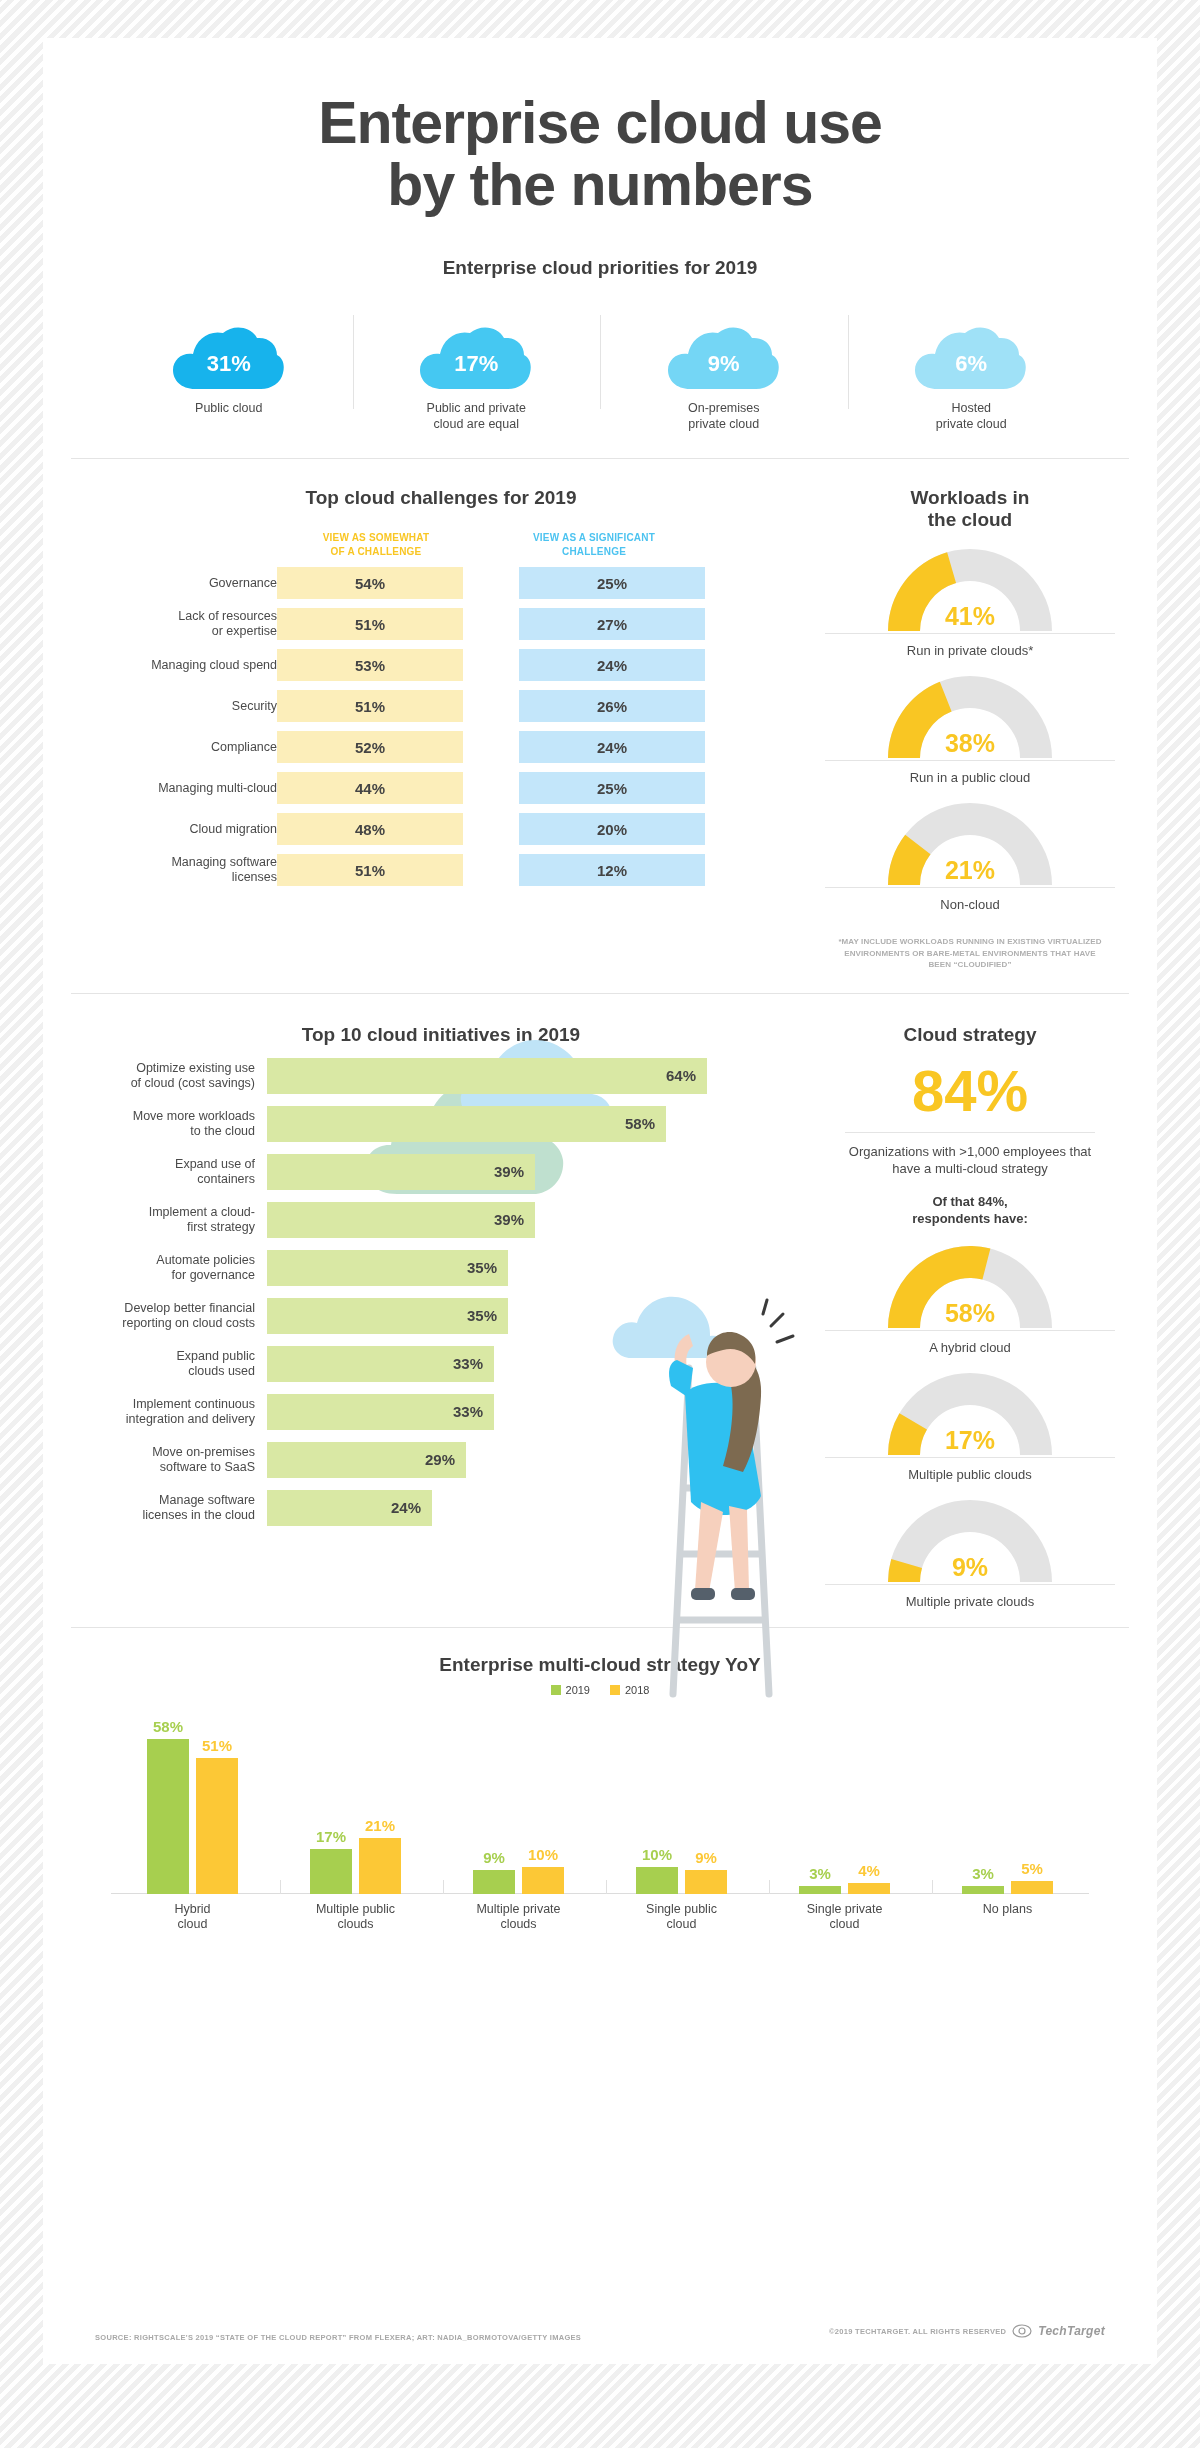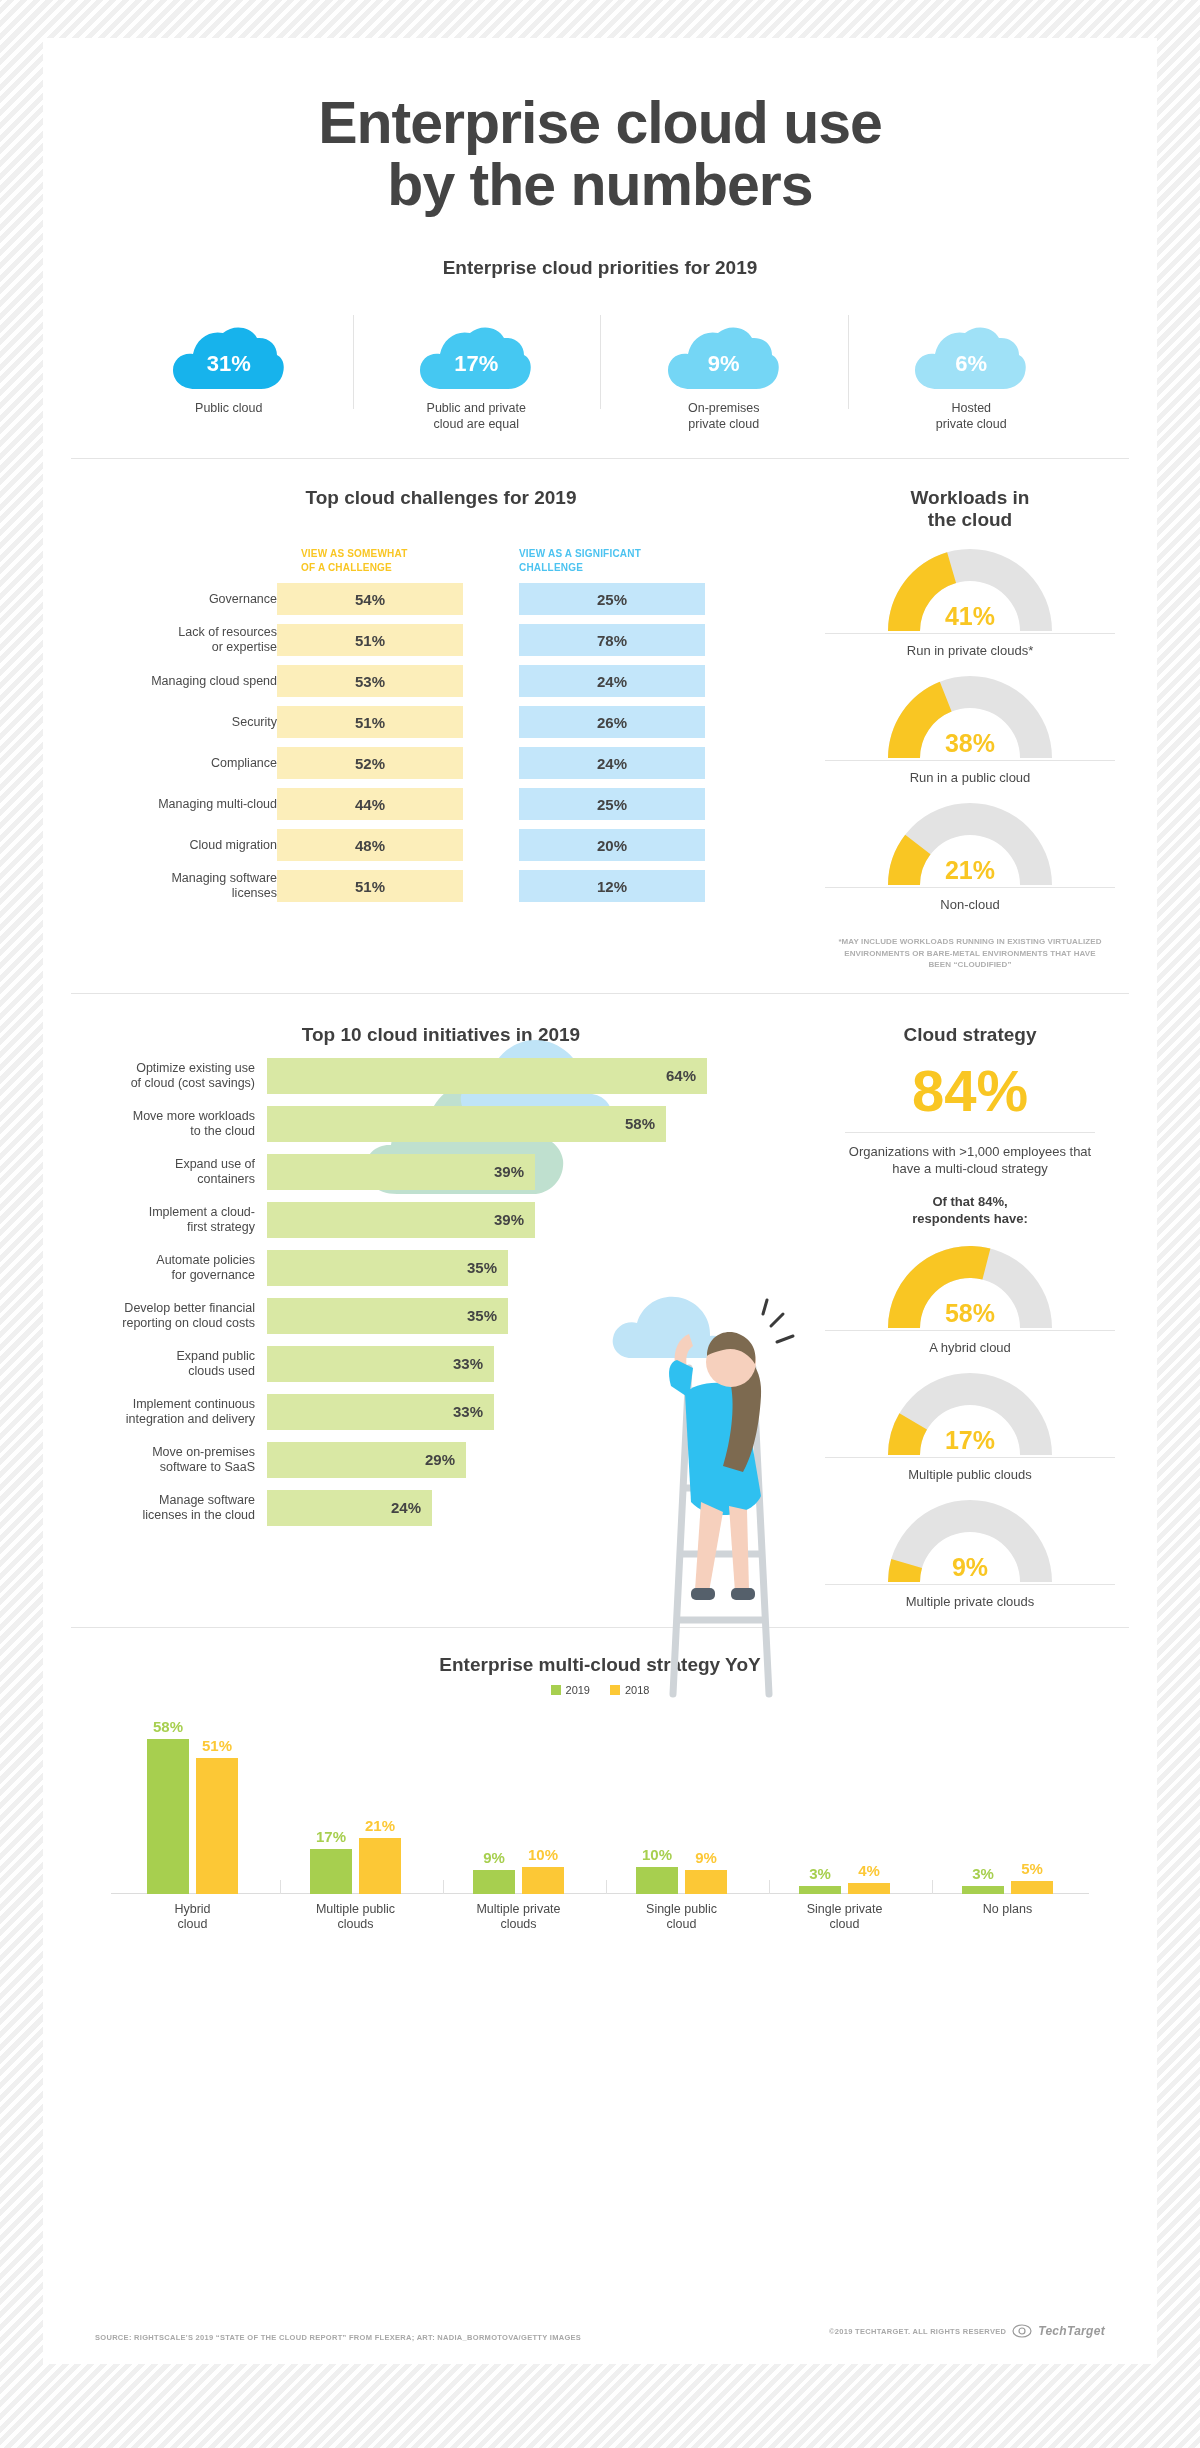--- a/index.html
+++ b/index.html
@@ -54,22 +54,22 @@
   
   .hr {
     height: 1px; background: #e4e4e4; margin: 26px 28px 0 28px;
   }
   
   .mid-wrap { display: flex; padding: 0 28px; }
   .challenges { width: 740px; padding-top: 28px; }
   .chal-heads { display: flex; margin-top: 22px; }
   .chal-heads .spacer { width: 206px; }
   .chal-head {
-    width: 150px; font-size: 10px; font-weight: bold;
-    line-height: 1.35; letter-spacing: .2px; margin-top: 16px;
+    width: 150px; text-align: center; font-size: 10px; font-weight: bold;
+    line-height: 1.35; letter-spacing: .2px;
   }
   .chal-head.a { color: #f9c623; margin-left: 24px; }
   .chal-head.b { color: #4cc3f0; margin-left: 68px; }
   .chal-row { display: flex; align-items: stretch; margin-top: 9px; }
   .chal-name {
     width: 206px; text-align: right; font-size: 12.5px; color: #4a4a4a;
     line-height: 1.2; display: flex; align-items: center;
     justify-content: flex-end; 
   }
   .chal-bar {
@@ -227,21 +227,21 @@
       </div>
       <div id="chal-rows">
           <div class="chal-row">
             <div class="chal-name">Governance</div>
             <div class="chal-bar a">54%</div>
             <div class="chal-bar b">25%</div>
           </div>
           <div class="chal-row">
             <div class="chal-name">Lack of resources<br>or expertise</div>
             <div class="chal-bar a">51%</div>
-            <div class="chal-bar b">78%</div>
+            <div class="chal-bar b">27%</div>
           </div>
           <div class="chal-row">
             <div class="chal-name">Managing cloud spend</div>
             <div class="chal-bar a">53%</div>
             <div class="chal-bar b">24%</div>
           </div>
           <div class="chal-row">
             <div class="chal-name">Security</div>
             <div class="chal-bar a">51%</div>
             <div class="chal-bar b">26%</div>

